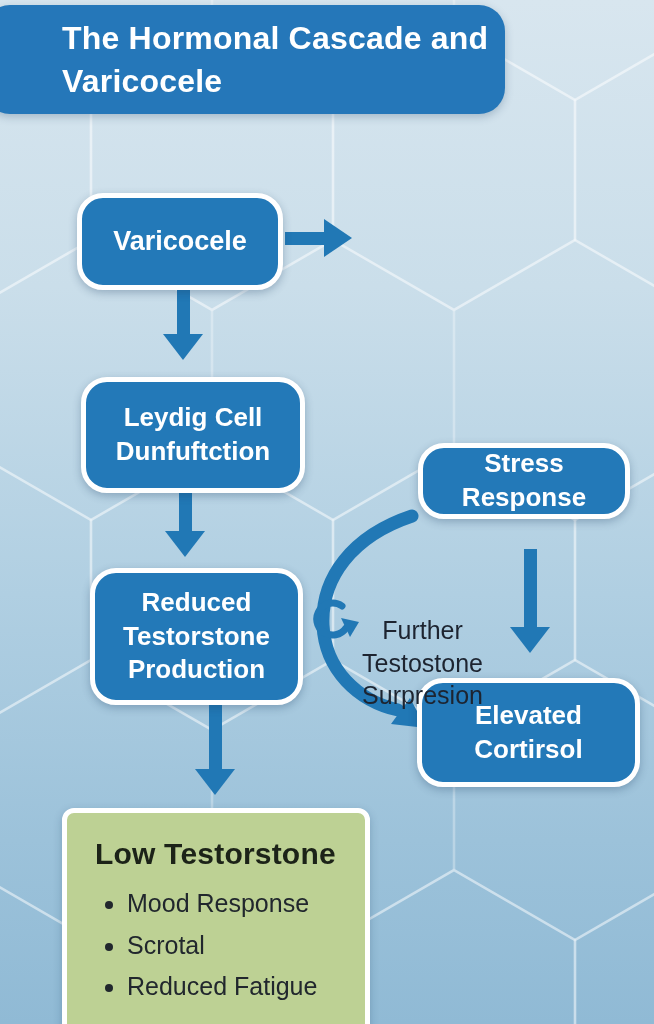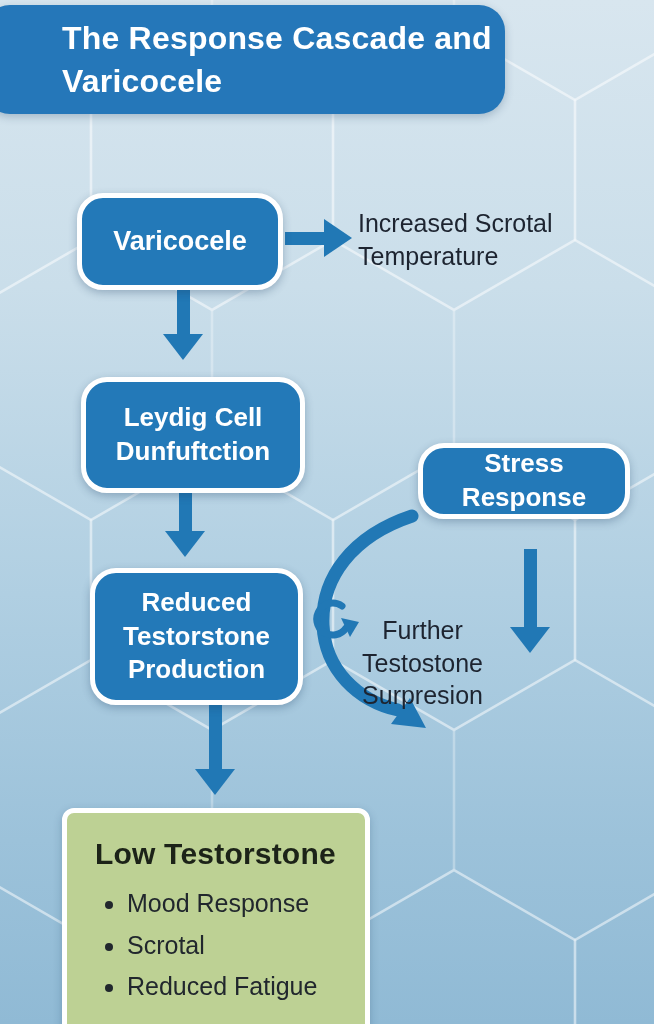--- a/index.html
+++ b/index.html
@@ -81,35 +81,34 @@
 
   <svg class="overlay" width="654" height="1024" viewBox="0 0 654 1024">
     <path d="M 412 516 C 352 536, 321 578, 323 625 C 325 670, 358 701, 398 710" fill="none" stroke="#2178b5" stroke-width="13" stroke-linecap="round"></path>
     <polygon points="426,728 391,724 410,698" fill="#2178b5"></polygon>
     <path d="M 342 606 A 16 16 0 1 0 346 628" fill="none" stroke="#2178b5" stroke-width="7" stroke-linecap="round"></path>
     <polygon points="350,637 341,618 359,622" fill="#2178b5"></polygon>
   </svg>
 
   <header class="titlebar">
     <h1>
-      <span>The Response Cascade and</span>
+      <span>The Hormonal Cascade and</span>
       <span>Varicocele</span>
     </h1>
   </header>
 
   <div class="node" id="box-varicocele">
     <span>Varicocele</span>
   </div>
 
   <div class="harrow" id="arrow-temp">
     <div class="shaft"></div>
     <div class="head"></div>
   </div>
 
-  <div class="note" id="note-scrotal">Increased Scrotal Temperature</div>
 
   <div class="varrow" id="arrow-1">
     <div class="shaft"></div>
     <div class="head"></div>
   </div>
 
   <div class="node" id="box-leydig">
     <span>Leydig Cell Dunfuftction</span>
   </div>
 
@@ -126,20 +125,23 @@
     <span>Stress Response</span>
   </div>
 
   <div class="note" id="note-suppression">Further Testostone Surpresion</div>
 
   <div class="varrow" id="arrow-3">
     <div class="shaft"></div>
     <div class="head"></div>
   </div>
 
+  <div class="node" id="box-cortisol">
+    <span>Elevated Cortirsol</span>
+  </div>
 
   <div class="varrow" id="arrow-4">
     <div class="shaft"></div>
     <div class="head"></div>
   </div>
 
   <div class="outcome">
     <h2>Low Testorstone</h2>
     <ul>
       <li>Mood Response</li>

